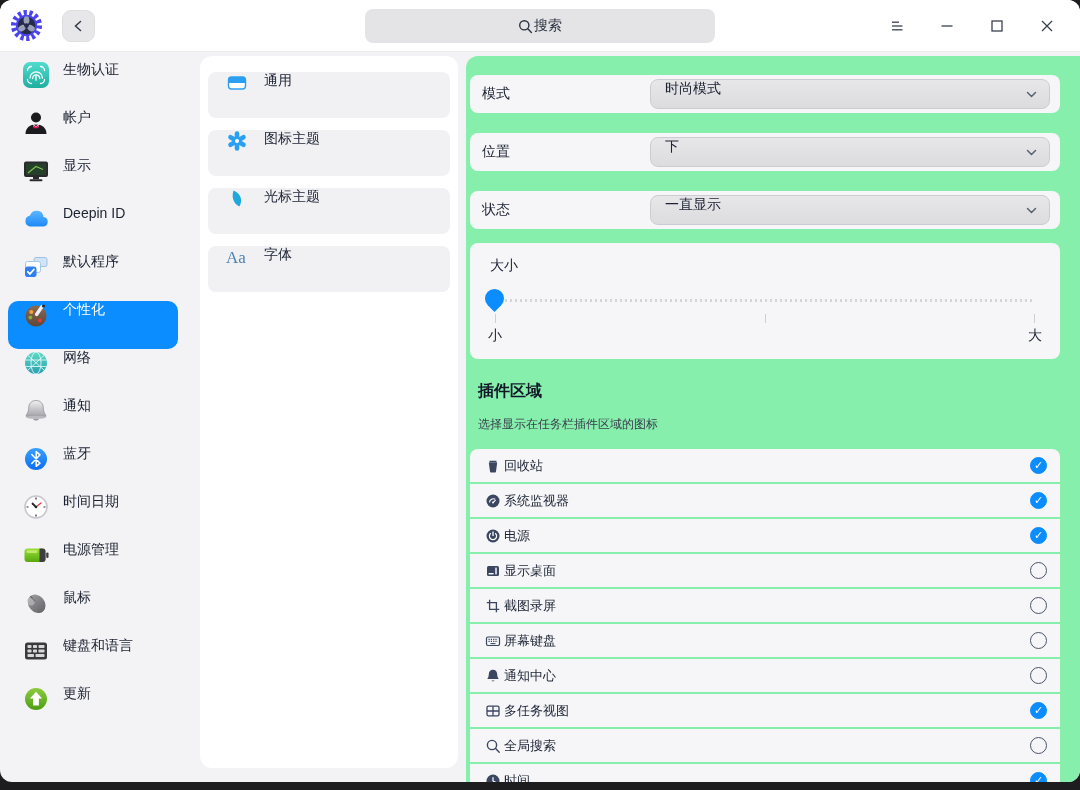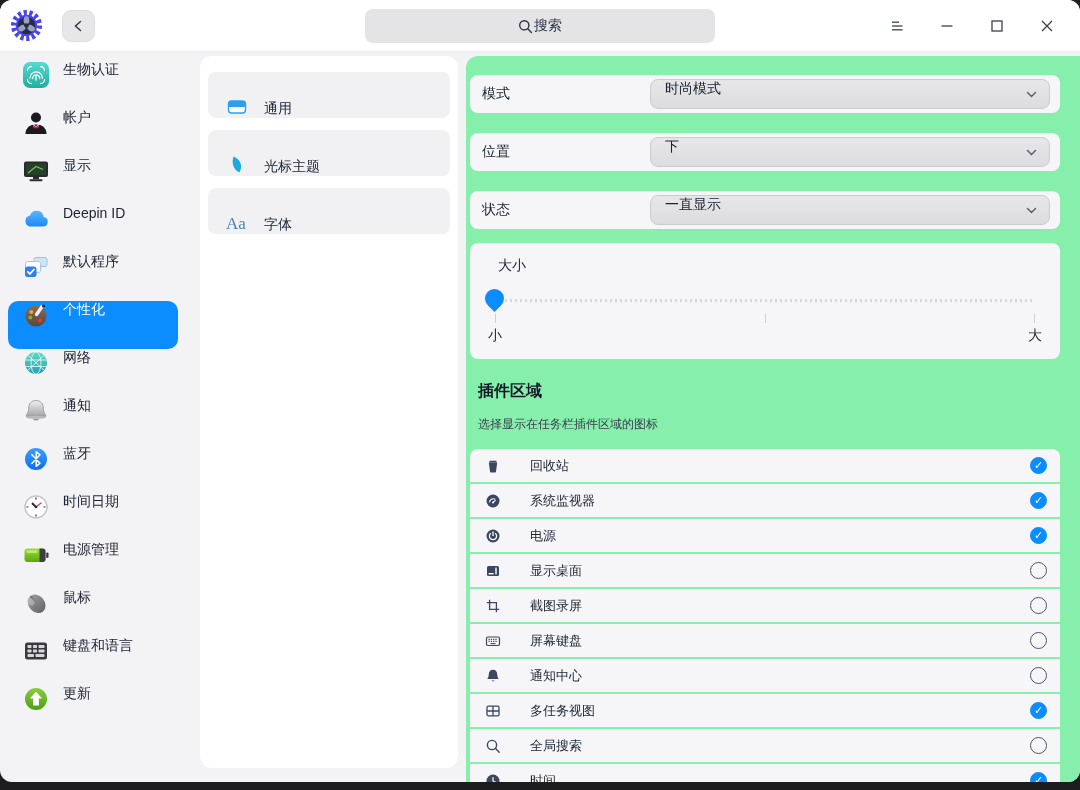--- a/index.html
+++ b/index.html
@@ -16,49 +16,49 @@
 
 .content{position:absolute;top:52px;left:0;right:0;bottom:0}
 .sidebar{position:absolute;left:0;top:0;width:198px;height:100%;padding-top:9px}
 .side-item{width:170px;height:48px;margin-left:8px;border-radius:10px;display:flex;align-items:flex-start;cursor:pointer}
 .side-item .ico{width:28px;height:28px;margin-left:14px;flex:none}
 .side-item .lbl{margin-left:13px;font-size:14px;color:#1b2130;white-space:nowrap}
 .side-item.selected{background:#0b8cff}
 .side-item.selected .lbl{color:#fff}
 
 .mid-panel{position:absolute;left:200px;top:4px;width:258px;height:712px;background:#fff;border-radius:12px;padding-top:16px}
-.mid-item{width:242px;height:46px;margin:0 0 12px 8px;background:#f1f1f3;border-radius:8px;display:flex;align-items:flex-end;cursor:pointer}
+.mid-item{width:242px;height:46px;margin:0 0 12px 8px;background:#f1f1f3;border-radius:8px;display:flex;align-items:flex-start;cursor:pointer}
 .mid-item .ico{width:22px;height:22px;margin-left:18px;flex:none}
 .mid-item .lbl{margin-left:16px;font-size:14px;color:#1c2233}
 .mid-item.selected{background:#0b8cff}
 .mid-item.selected .lbl{color:#fff}
 
 .right-panel{position:absolute;left:466px;top:4px;right:0;bottom:0;background:#86efac;border-radius:12px 0 0 0;padding:19px 20px 0 4px;overflow:hidden}
 .setting-card{position:relative;height:38px;background:#f6f6f8;border-radius:8px;margin-bottom:20px;display:flex;align-items:center}
 .setting-card.last{margin-bottom:14px}
 .setting-card .slbl{margin-left:12px;font-size:14px;color:#1c2233}
 .dropdown{position:absolute;right:10px;top:4px;width:400px;height:30px;background:linear-gradient(#e7e7e9,#dcdcdf);border:1px solid #ccccd0;border-radius:8px;display:flex;align-items:flex-start;cursor:pointer}
 .dropdown .val{margin-left:14px;font-size:14px;color:#1c2233}
 .dropdown .chev{position:absolute;right:11px;top:8px}
 
 .size-card{position:relative;height:116px;background:#f6f6f8;border-radius:8px}
-.size-card .slbl{position:absolute;left:28px;top:14px;font-size:14px;color:#1c2233}
+.size-card .slbl{position:absolute;left:20px;top:14px;font-size:14px;color:#1c2233}
 .track{position:absolute;left:25px;right:25px;top:56px;height:3px;background:repeating-linear-gradient(90deg,#d5d5d8 0 2px,transparent 2px 5px);cursor:pointer}
 .pin{position:absolute;left:15px;top:46px;width:19px;height:19px;background:#0b8cff;border-radius:50% 50% 50% 0;transform:rotate(-45deg);cursor:grab}
 .tick{position:absolute;top:71px;width:1px;height:9px;background:#cfcfd3}
 .tick.t-left{left:25px}.tick.t-mid{left:50%}.tick.t-right{right:25px}
 .minmax{position:absolute;top:84px;font-size:14px;color:#1c2233}
 .minmax.mn{left:18px}.minmax.mx{right:18px}
 
 .plug-title{margin:22px 0 0 8px;font-size:16px;font-weight:bold;color:#101828}
 .plug-sub{margin:14px 0 0 8px;font-size:12px;color:#39404e}
 .plug-list{margin-top:16px;border-radius:8px;overflow:hidden}
 .plug-row{position:relative;height:33px;background:#f6f6f8;margin-bottom:2px;display:flex;align-items:center}
 .plug-row .pico{width:16px;height:16px;margin-left:15px;flex:none}
-.plug-row .plbl{margin-left:29px;font-size:13px;color:#1b2333}
+.plug-row .plbl{margin-left:3px;font-size:13px;color:#1b2333}
 .check{position:absolute;right:13px;top:8px;width:17px;height:17px;border:1.5px solid #4a5468;border-radius:50%;cursor:pointer}
 .check.checked{background:#0b8cff;border-color:#0b8cff}
 .check.checked::after{content:"✓";position:absolute;inset:0;display:flex;align-items:center;justify-content:center;color:#fff;font-size:11px;font-weight:bold}
 </style>
 </head>
 <body>
 
 <div class="window">
 
   <div class="titlebar">
@@ -332,20 +332,31 @@
     <div class="mid-panel">
 
       <div class="mid-item">
         <svg class="ico" viewBox="0 0 22 22">
           <rect x="2.5" y="5" width="17" height="12" rx="3" fill="#fff" stroke="#2ba0f2" stroke-width="1.4"></rect>
           <path d="M2.5 8 a3 3 0 0 1 3-3 h11 a3 3 0 0 1 3 3 v3 h-17 z" fill="#2ba0f2"></path>
         </svg>
         <span class="lbl">通用</span>
       </div>
 
+      <div class="mid-item">
+        <svg class="ico" viewBox="0 0 22 22">
+          <g stroke="#2ba0f2" stroke-width="4.6" stroke-linecap="round">
+            <path d="M11 3.5 V18.5"></path>
+            <path d="M4.5 7.2 L17.5 14.8"></path>
+            <path d="M4.5 14.8 L17.5 7.2"></path>
+          </g>
+          <circle cx="11" cy="11" r="2" fill="#fff"></circle>
+        </svg>
+        <span class="lbl">图标主题</span>
+      </div>
 
       <div class="mid-item">
         <svg class="ico" viewBox="0 0 22 22">
           <path d="M7.5 2.5 C14.5 5.5 17 11.5 13.5 18.5 C7 15.5 5.5 9 7.5 2.5 Z" fill="#1fa8dc"></path>
         </svg>
         <span class="lbl">光标主题</span>
       </div>
 
       <div class="mid-item">
         <svg class="ico" viewBox="0 0 22 22">

